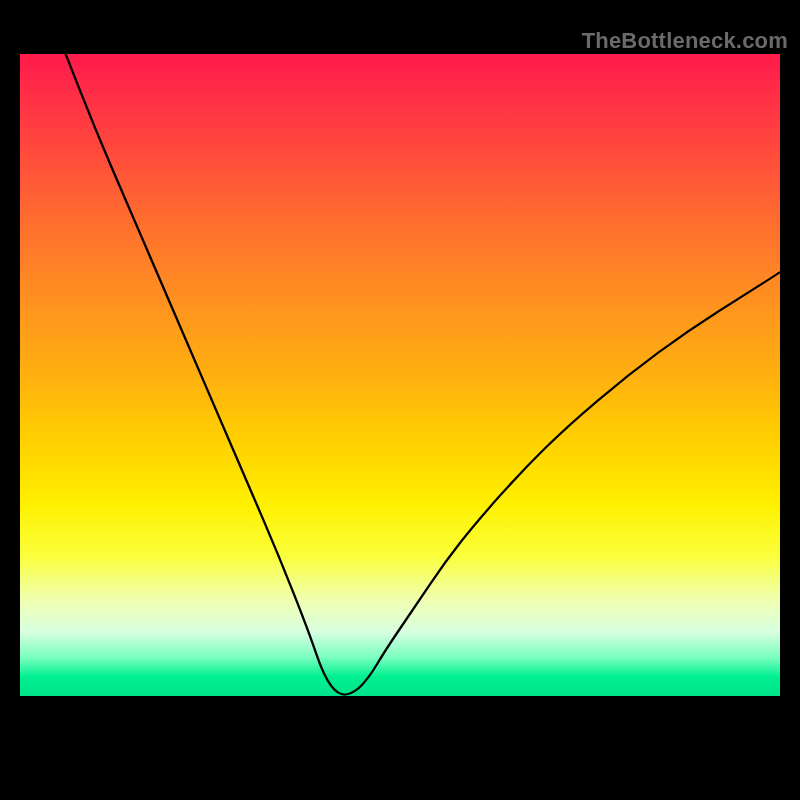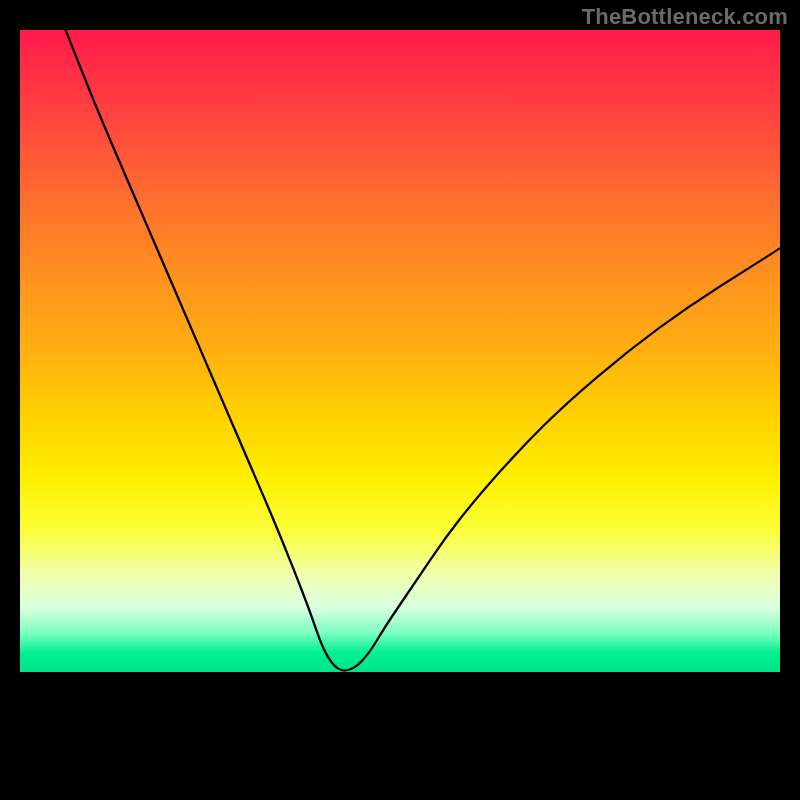--- a/index.html
+++ b/index.html
@@ -2,20 +2,21 @@
 <html><head>
 <meta charset="utf-8">
 <style>
   * { margin: 0; padding: 0; box-sizing: border-box; }
   html, body { width: 800px; height: 800px; overflow: hidden; background: #000; }
   .frame {
     position: relative;
     width: 800px;
     height: 692px;
     background: #000;
+    margin-top: 24px;
   }
   .watermark {
     position: absolute;
     top: 4px;
     right: 12px;
     font-family: Arial, Helvetica, sans-serif;
     font-size: 22px;
     font-weight: 600;
     color: #6a6a6a;
     letter-spacing: 0.2px;

